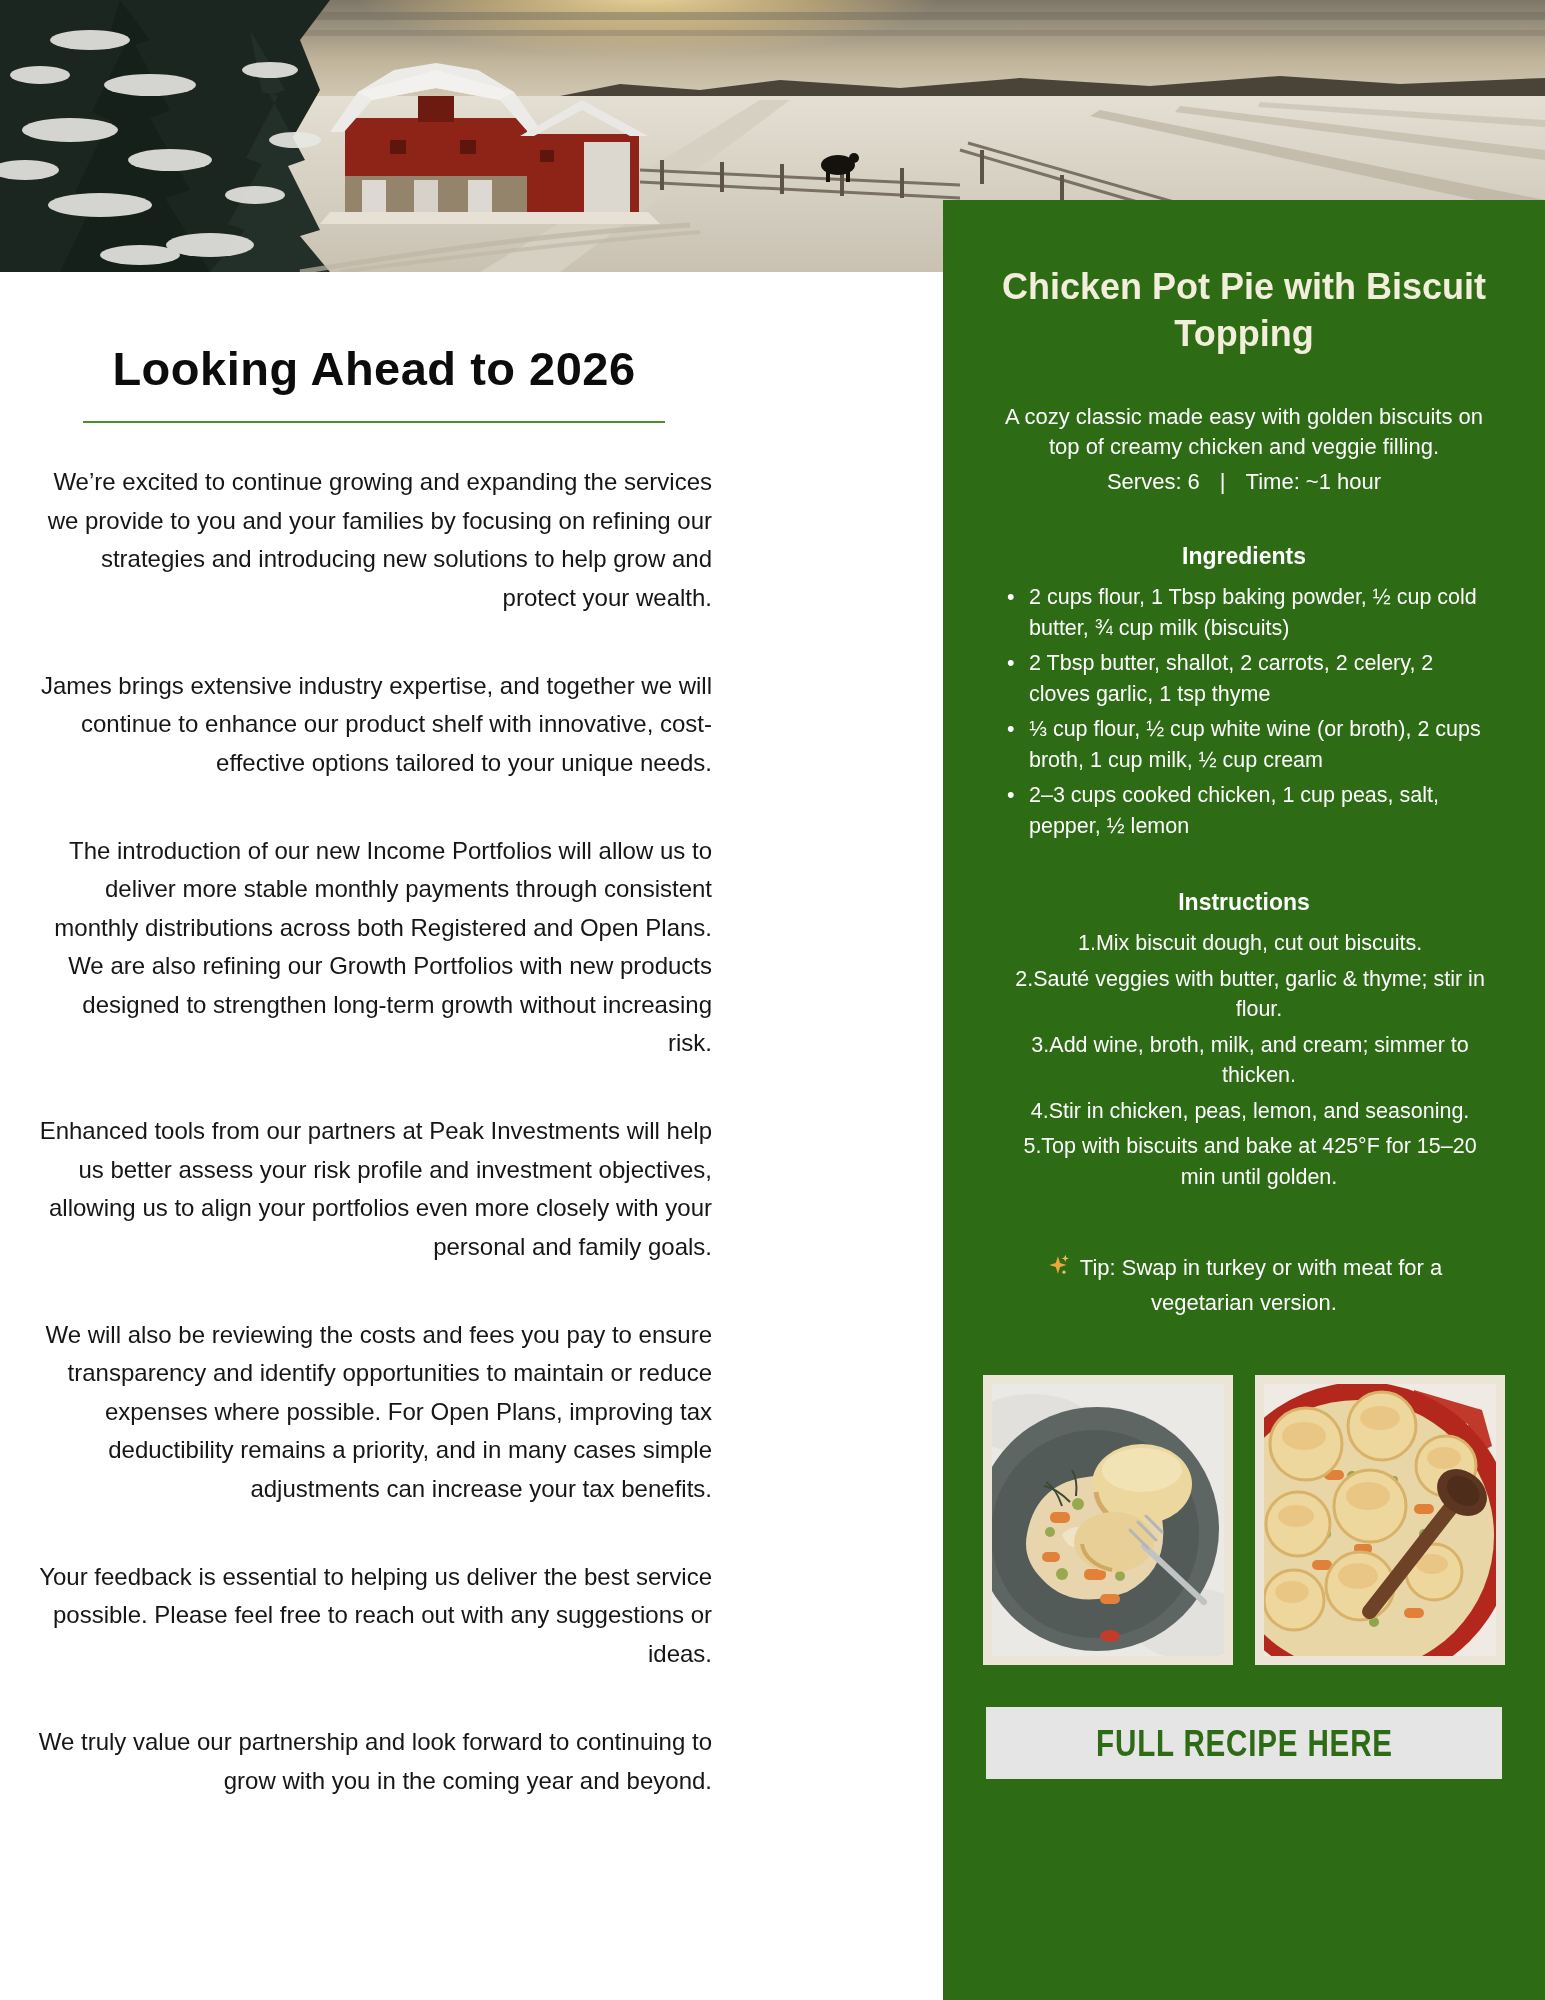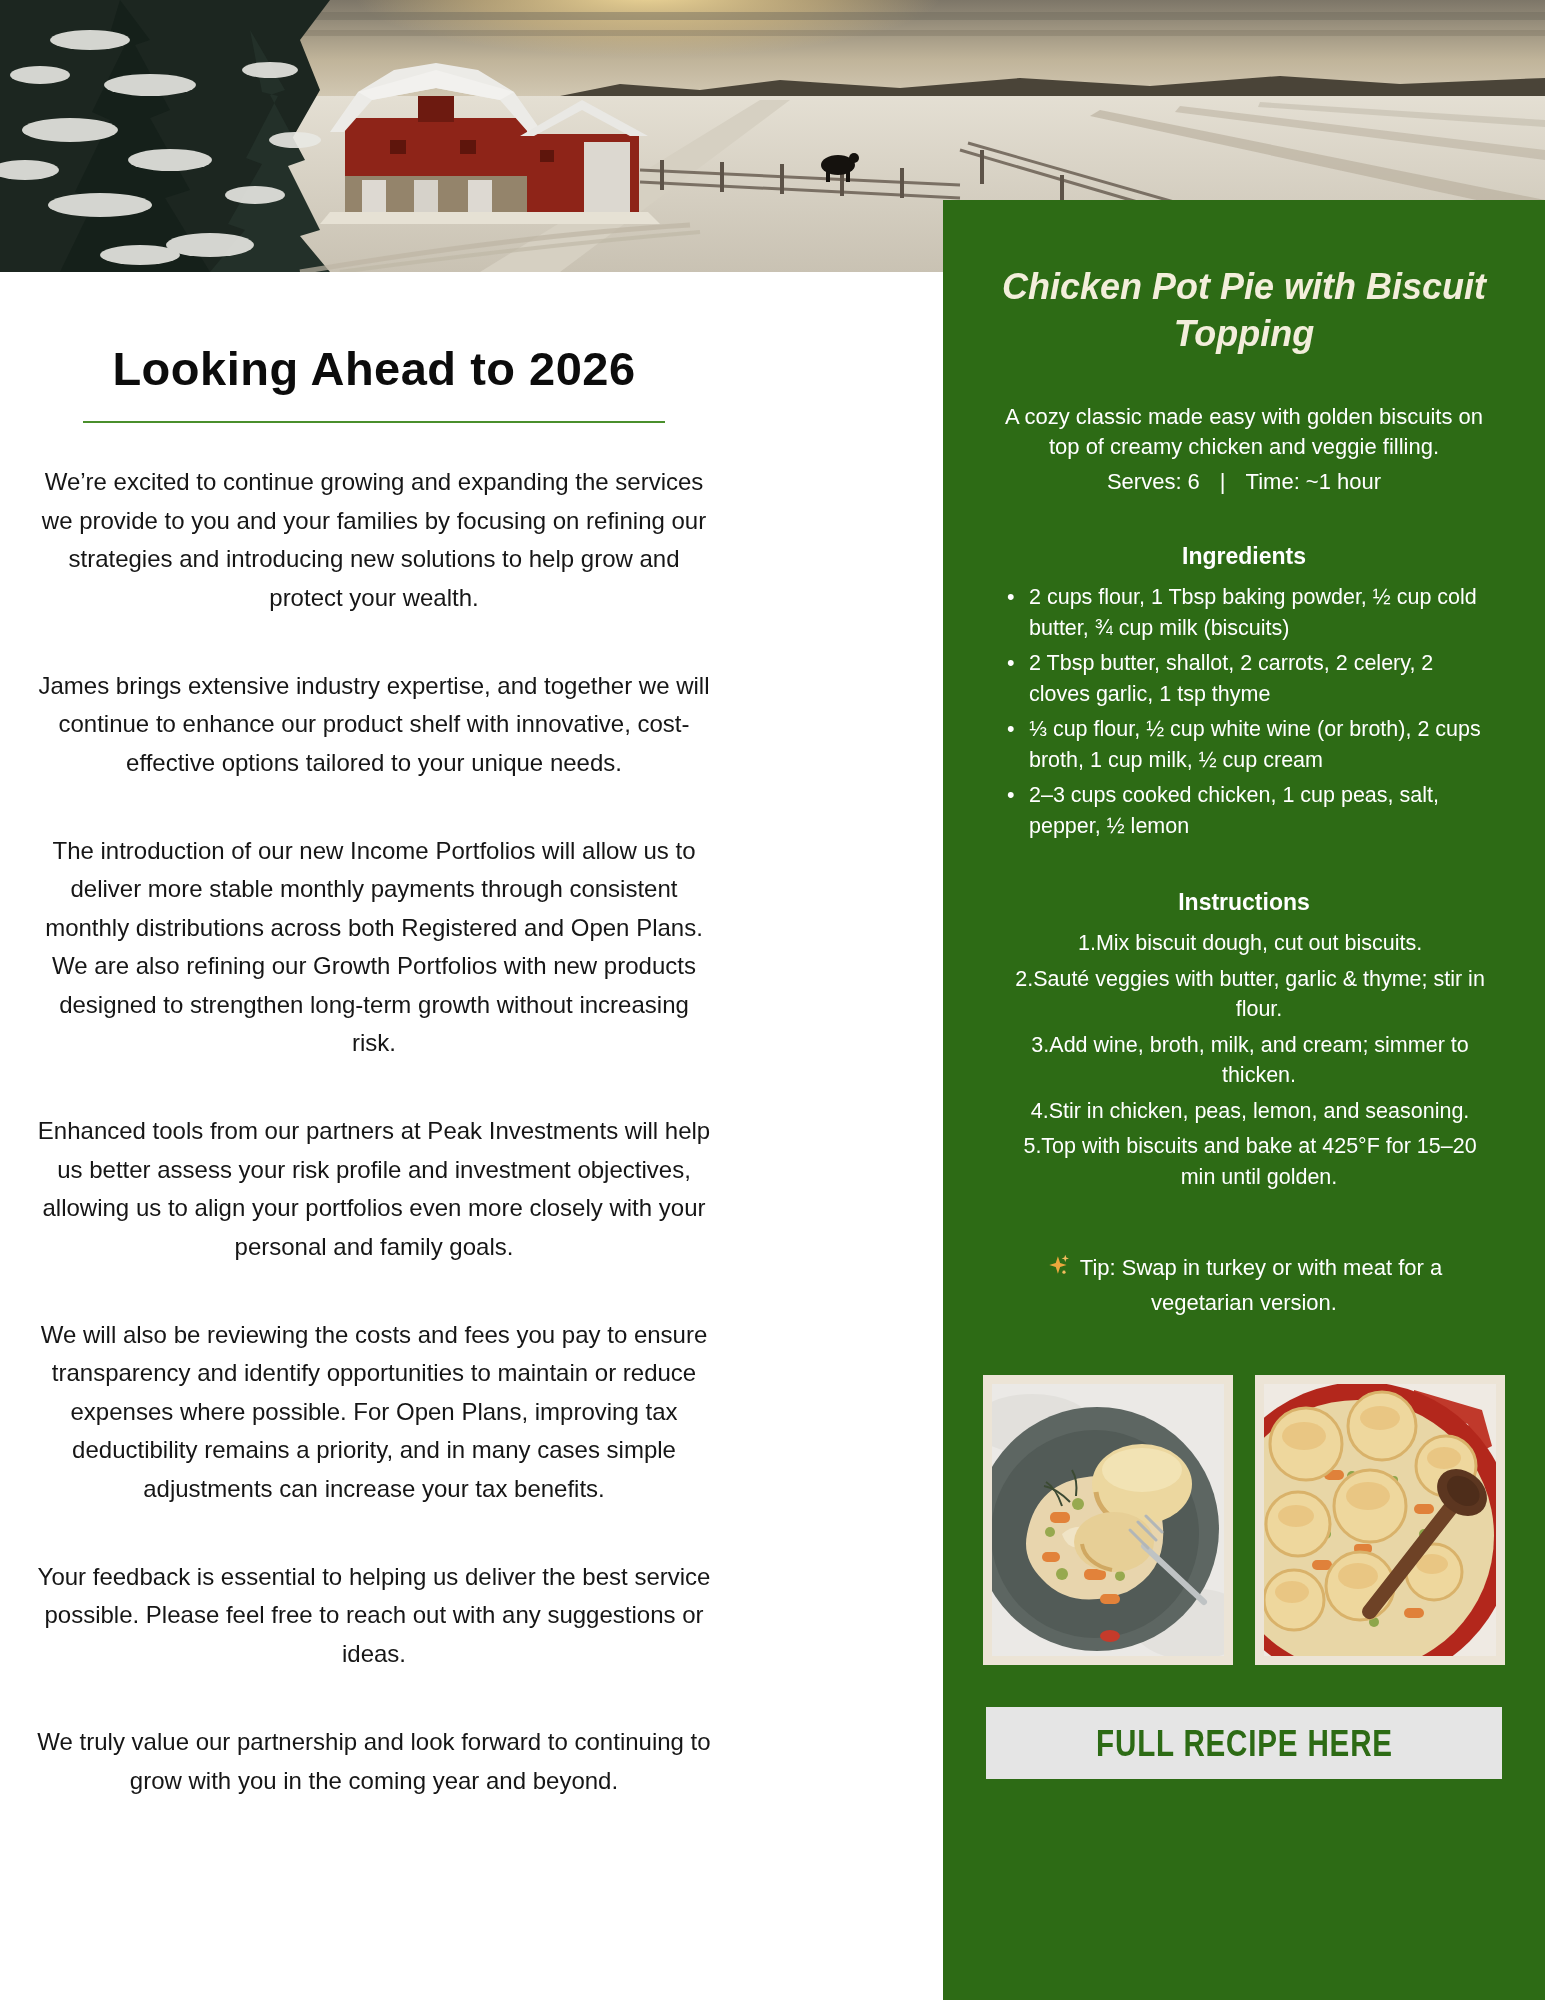--- a/index.html
+++ b/index.html
@@ -11,29 +11,29 @@
   .hero{position:absolute;left:0;top:0;width:1545px;height:272px;overflow:hidden;}
   .hero svg{display:block;width:100%;height:100%;}
   
   .left-col{position:absolute;left:36px;top:272px;width:676px;text-align:center;}
   .page-title{
     margin:72px 0 0;font-size:47px;font-weight:bold;color:#0c0c0c;line-height:1.05;
     letter-spacing:0.5px;
   }
   .title-divider{width:582px;height:2px;background:#4a8f2c;margin:28px auto 0;}
   .paragraphs{margin-top:40px;font-size:24px;line-height:1.6;color:#161616;}
-  .paragraphs p{margin:8px 0 50px;}
+  .paragraphs p{margin:8px 0 50px;text-align:right;}
   .paragraphs p:last-child{margin-bottom:0;}
   
   .green-panel{
     position:absolute;left:943px;top:200px;width:602px;height:1800px;
     background:#2d6b15;color:#ffffff;text-align:center;box-sizing:border-box;padding:0 36px;
   }
   .recipe-title{
-    margin-top:64px;font-size:36px;font-weight:bold;color:#f3eedb;line-height:1.3;font-style:italic;
+    margin-top:64px;font-size:36px;font-weight:bold;color:#f3eedb;line-height:1.3;
   }
   .recipe-desc{margin-top:44px;font-size:22px;line-height:1.4;max-width:492px;margin-left:auto;margin-right:auto;}
   .serves-time{margin-top:6px;font-size:22px;}
   .serves-time .sep{margin:0 20px;}
   .section-heading{margin-top:48px;font-size:23px;font-weight:bold;}
   .ingredients{margin:12px auto 0;width:486px;text-align:left;font-size:21.5px;line-height:1.42;}
   .ing-item{padding-left:28px;text-indent:-28px;margin-top:5px;}
   .ing-item::before{content:"\2022";display:inline-block;text-indent:0;width:28px;text-align:left;padding-left:6px;box-sizing:border-box;}
   .instructions{margin:12px auto 0;width:500px;text-align:center;font-size:21.5px;line-height:1.42;counter-reset:step;}
   .ins-item{padding-left:30px;text-indent:-30px;margin-top:5px;counter-increment:step;}

